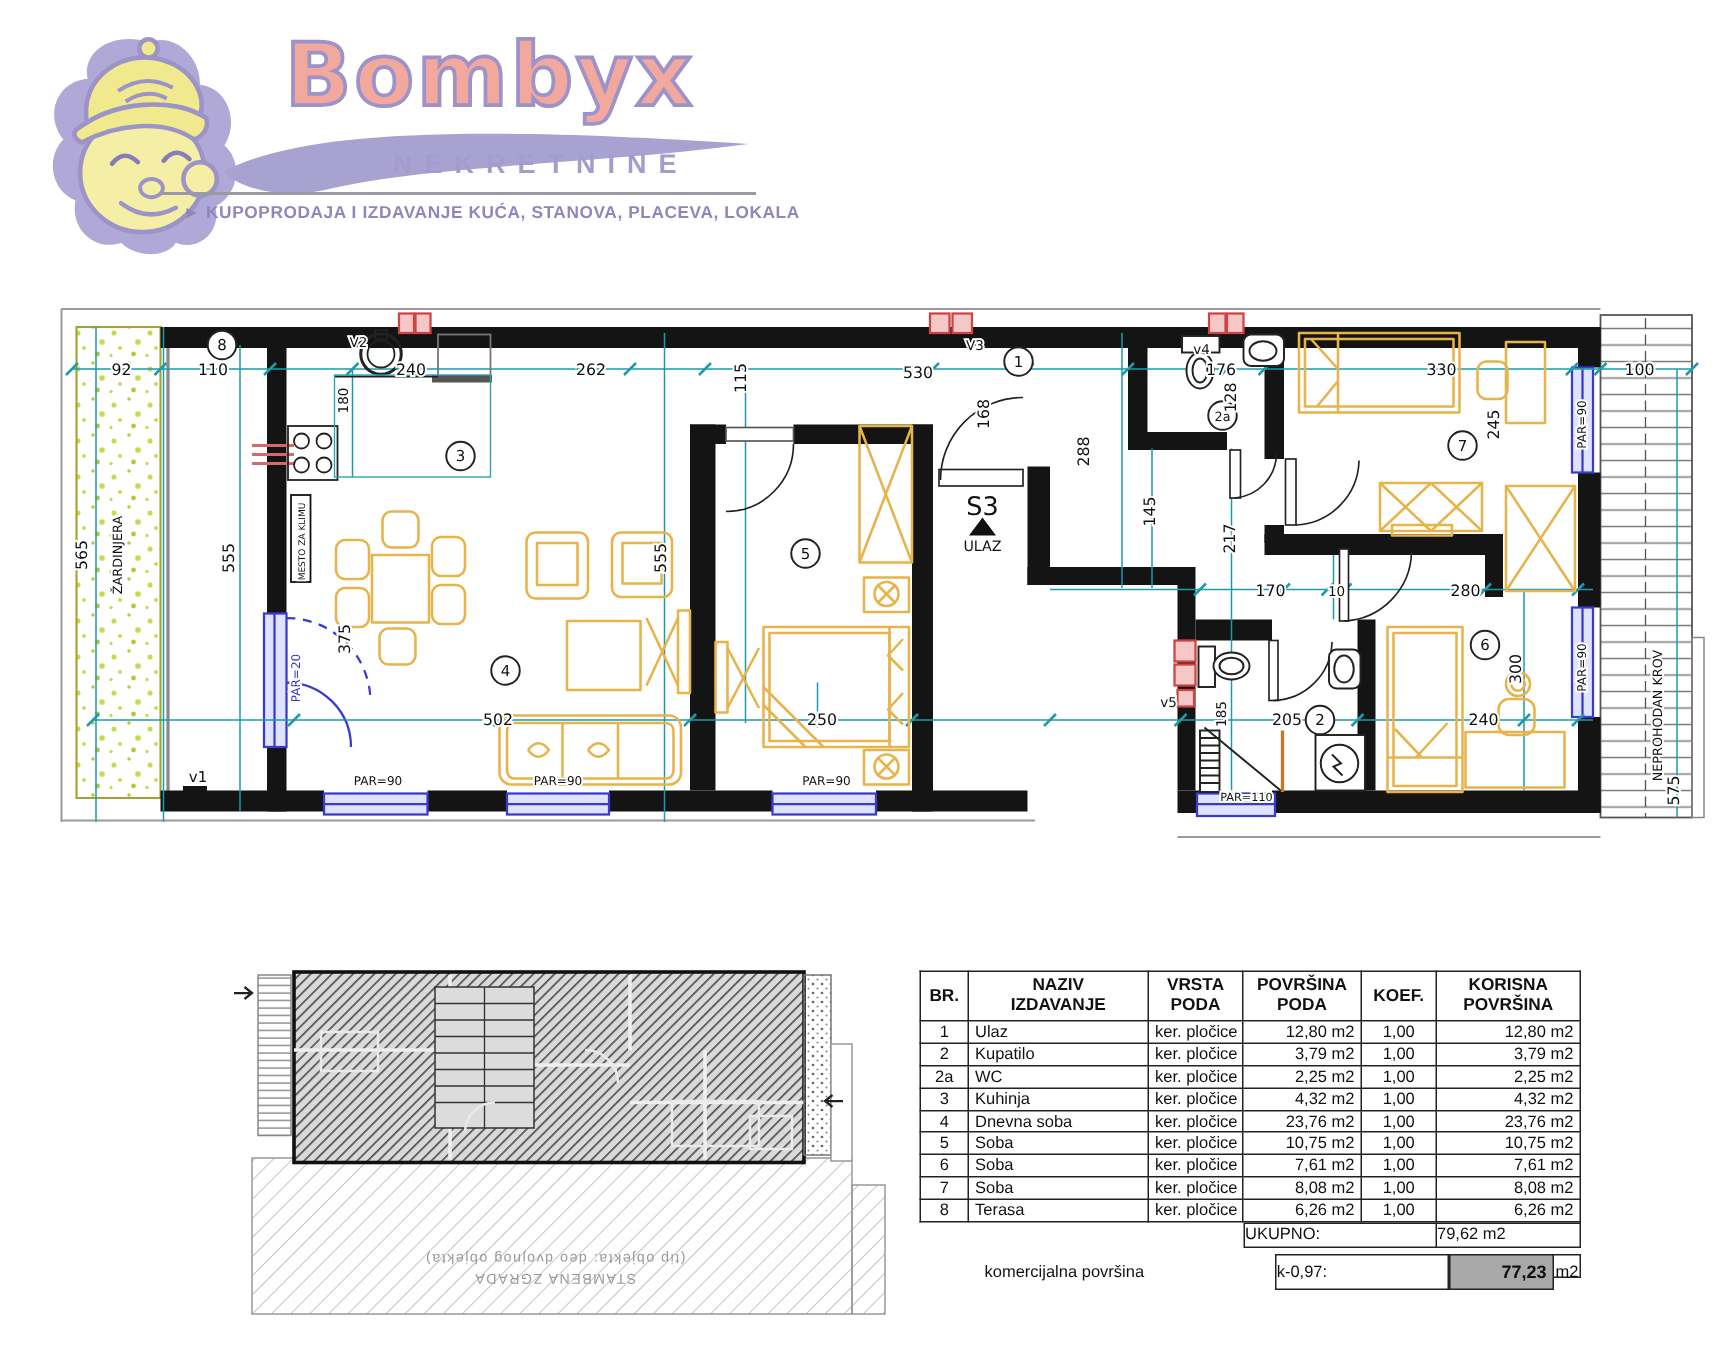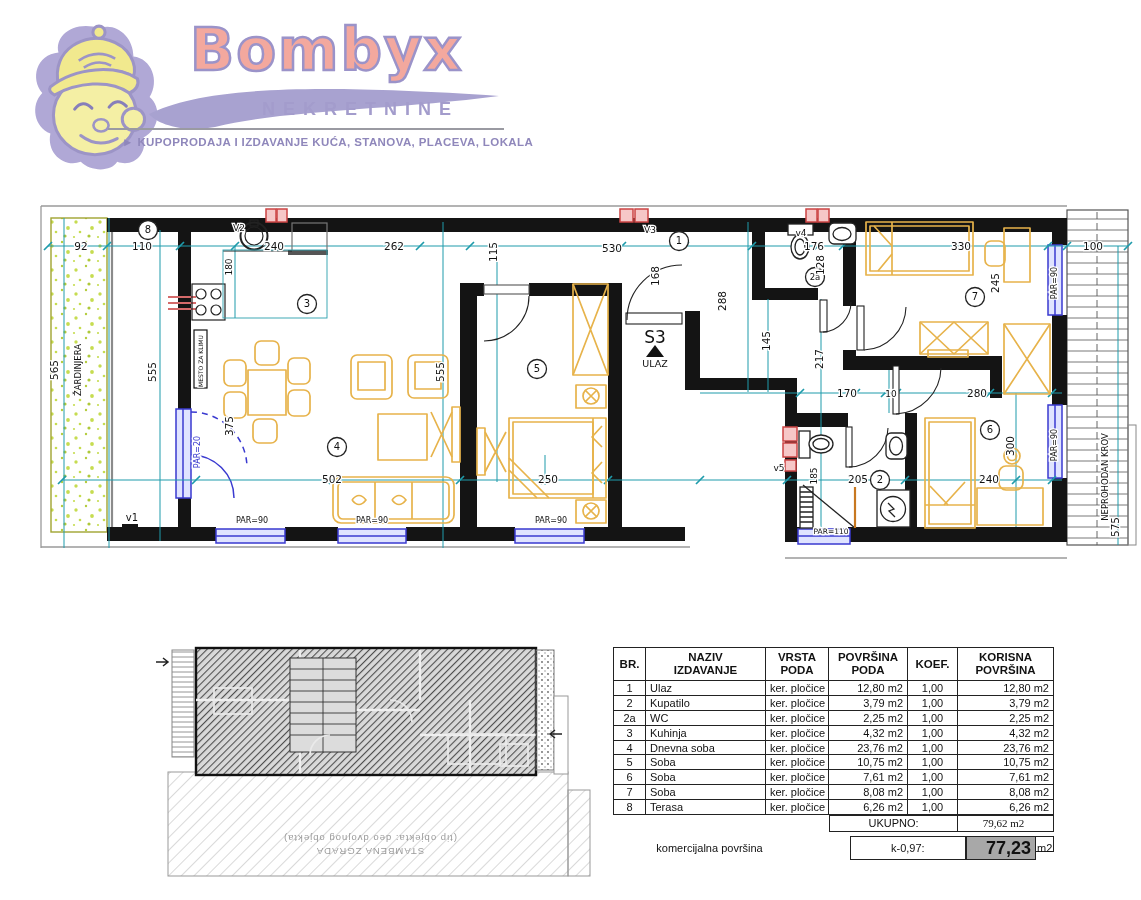--- a/index.html
+++ b/index.html
@@ -29,28 +29,28 @@
   table.areas{border-collapse:collapse;table-layout:fixed;width:441px;}
   table.areas th,table.areas td{border:1.6px solid #222;padding:0 4px;
     overflow:hidden;white-space:nowrap;}
   table.areas th{font-weight:600;font-size:11.5px;text-align:center;
     height:30px;line-height:13px;padding:1px 2px;}
   table.areas td{height:13.9px;}
   td.c{text-align:center;} td.r{text-align:right;} td.l{text-align:left;}
   .totrow{display:flex;width:441px;}
   .totrow .cell{border:1.6px solid #222;box-sizing:border-box;height:17px;
     line-height:15px;}
-  .totrow .lab{width:129px;text-align:center;}
-  .totrow .val{width:96px;text-align:center;padding-right:4px;border-left:none;font-family:Liberation Serif, serif;}
+  .totrow .lab{width:129px;}
+  .totrow .val{width:96px;text-align:left;padding-right:4px;border-left:none;}
   #commercial-row{margin-top:4px;}
   #commercial-row .pre{width:216px;border:none;text-align:center;
     padding-right:6px;height:24px;line-height:24px;}
   #commercial-row .lab{width:129px;height:24px;line-height:22px;margin-left:38px;}
   #commercial-row .big{width:78px;background:#a8a8a8;font-weight:bold;
-    font-size:18px;text-align:right;padding-right:4px;height:24px;line-height:22px;
+    font-size:12px;text-align:right;padding-right:4px;height:24px;line-height:22px;
     border-left:none;box-sizing:border-box;border:1.6px solid #222;}
   #commercial-row .unit{width:18px;border-left:none;height:16px;line-height:22px;
     text-align:left;padding:0 1px;}
 </style>
 </head>
 <body>
 
 <svg class="abs" style="left:20px;top:20px" width="160" height="152" viewBox="0 0 158 150">
   <path d="M79,8 C52,0 34,16 38,32 C16,34 10,58 22,72 C10,84 14,106 30,112 C26,132 44,146 60,140 C70,150 90,150 96,140 C112,146 126,132 122,116 C138,108 140,86 128,76 C138,60 130,38 112,36 C112,16 94,2 79,8 Z" fill="#b0a8d6"></path>
   <ellipse cx="74" cy="94" rx="41" ry="39" fill="#f4efa4" stroke="#9c94c6" stroke-width="3"></ellipse>

